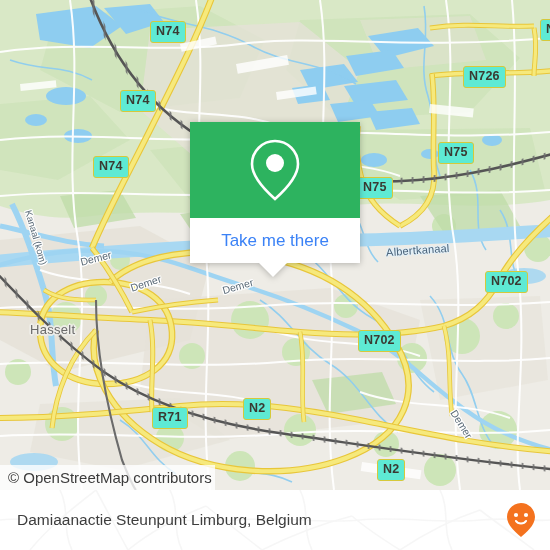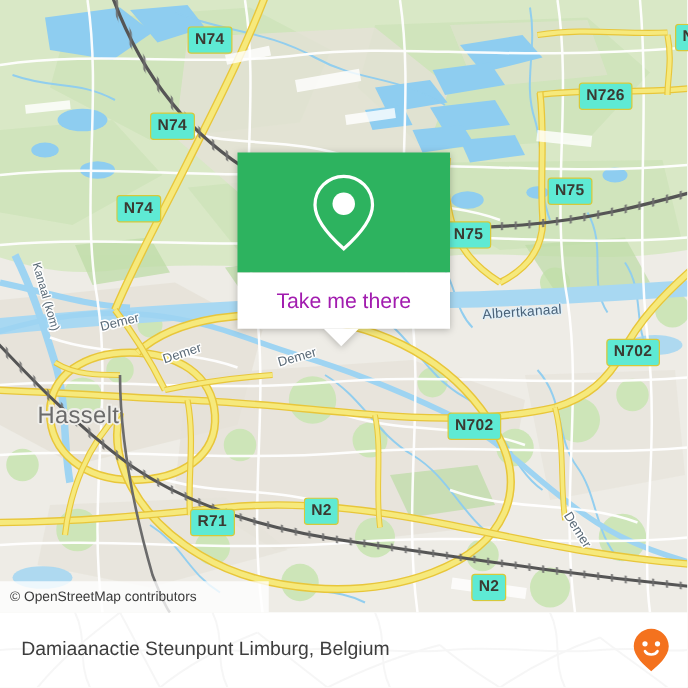--- a/index.html
+++ b/index.html
@@ -62,40 +62,40 @@
   }
   .lbl-canal {
     color: #4a6278;
     font-size: 11px;
     letter-spacing: .2px;
     text-shadow:
       -1.2px 0 #dff0fb, 1.2px 0 #dff0fb, 0 -1.2px #dff0fb, 0 1.2px #dff0fb;
   }
   .lbl-city {
     color: #6b6b6b;
-    font-size: 19px;
+    font-size: 13px;
     letter-spacing: .3px;
     text-shadow:
       -1.6px 0 #efeeea, 1.6px 0 #efeeea, 0 -1.6px #efeeea, 0 1.6px #efeeea,
       -1.2px -1.2px #efeeea, 1.2px -1.2px #efeeea, -1.2px 1.2px #efeeea, 1.2px 1.2px #efeeea;
   }
 
   
   #attribution {
     position: absolute;
     left: 0;
     bottom: 0;
     height: 25px;
     width: 215px;
     background: rgba(255,255,255,0.78);
     display: flex;
     align-items: center;
     padding-left: 8px;
     box-sizing: border-box;
-    font-size: 11px;
+    font-size: 15px;
     color: #3b3b3b;
     font-family: "Liberation Sans", sans-serif;
   }
 
   
   #popup {
     position: absolute;
     left: 190px;
     top: 122px;
     width: 170px;
@@ -111,21 +111,21 @@
   }
   #popup-bottom {
     background: #ffffff;
     height: 45px;
     display: flex;
     align-items: center;
     justify-content: center;
     cursor: pointer;
   }
   #popup-label {
-    color: #a21caf;
+    color: #3b82f6;
     font-size: 17px;
     font-family: "Liberation Sans", sans-serif;
   }
   #popup-tail {
     width: 0; height: 0;
     margin: 0 auto;
     border-left: 14px solid transparent;
     border-right: 14px solid transparent;
     border-top: 14px solid #ffffff;
     position: relative;

